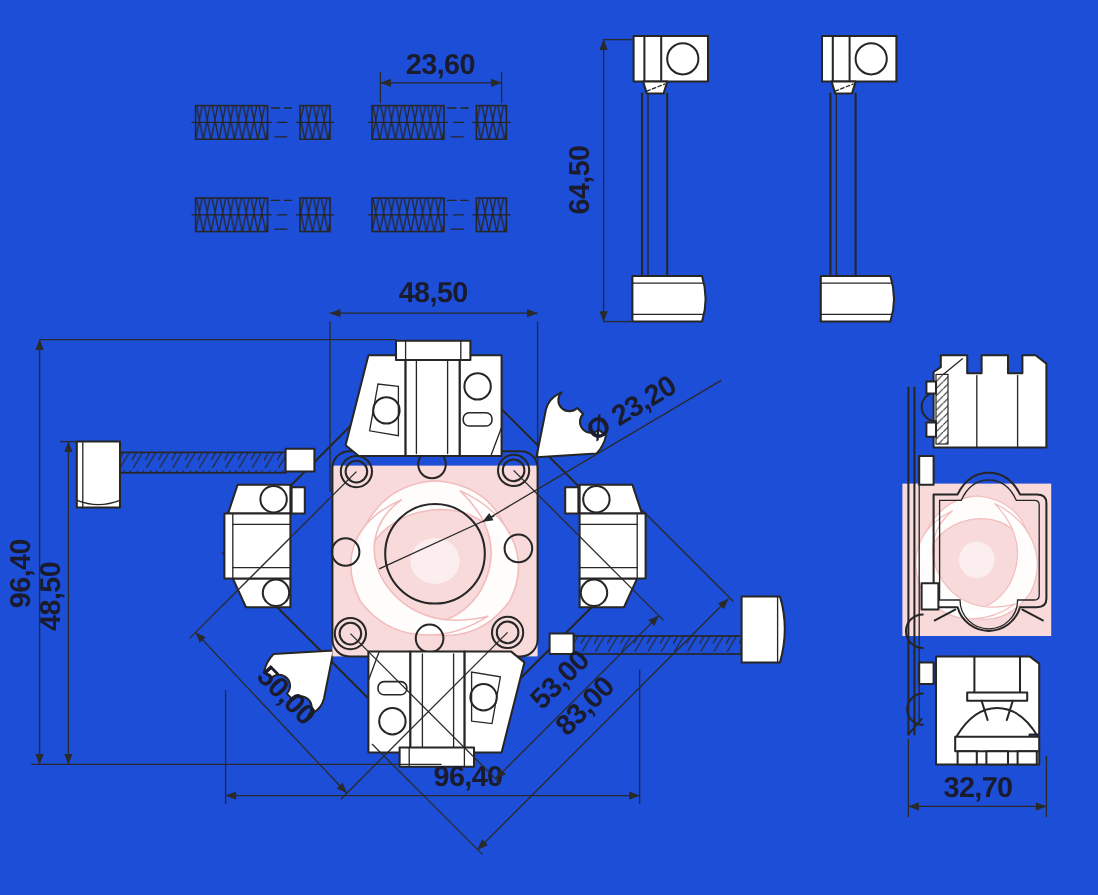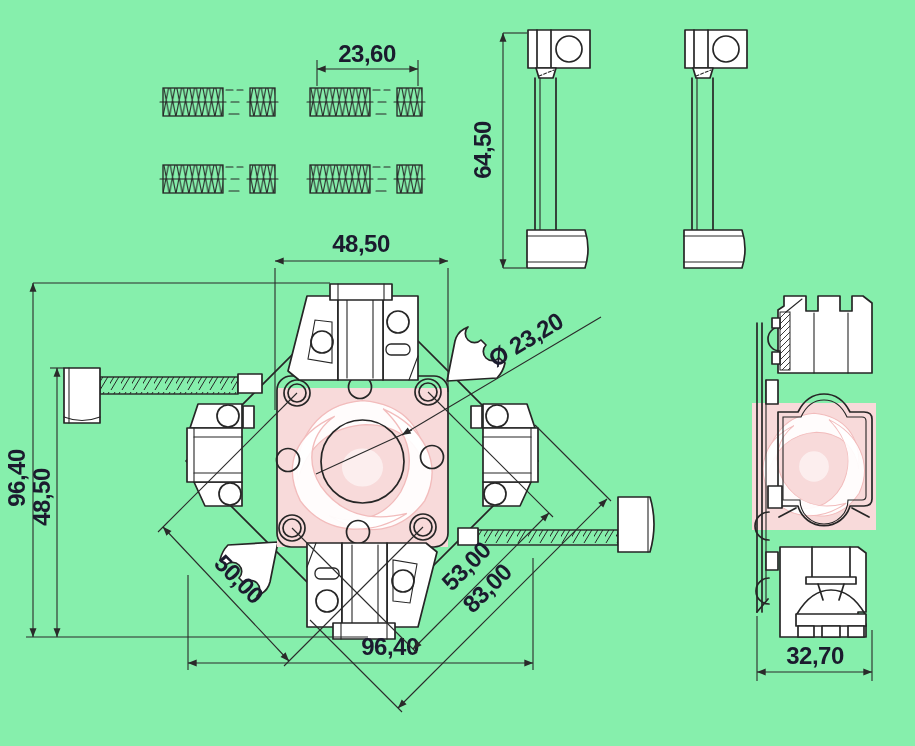--- a/index.html
+++ b/index.html
@@ -1,16 +1,16 @@
 <!DOCTYPE html>
 <html><head>
 <meta charset="utf-8">
 <style>
   html,body{margin:0;padding:0;background:#ffffff;}
-  .stage{width:915px;height:746px;position:relative;background:#86efac;overflow:hidden;}
+  .stage{width:915px;height:746px;position:relative;background:#1d4ed8;overflow:hidden;}
   svg{display:block;}
   .obj{stroke:#262626;stroke-width:1.7;fill:none;stroke-linejoin:round;stroke-linecap:round;}
   .objf{stroke:#262626;stroke-width:1.7;fill:#ffffff;stroke-linejoin:round;}
   .thin{stroke:#262626;stroke-width:1.1;fill:none;stroke-linecap:round;}
   .dim{stroke:#2a2a2a;stroke-width:1.1;fill:none;}
   .dimtxt{font-family:"Liberation Sans", sans-serif;font-weight:bold;font-size:24px;fill:#1b1b2e;letter-spacing:-0.5px;}
   .wm-swirl{fill:#ffffff;fill-opacity:0.92;stroke:#f2bcbc;stroke-width:0.8;}
 </style>
 </head>
 <body>

